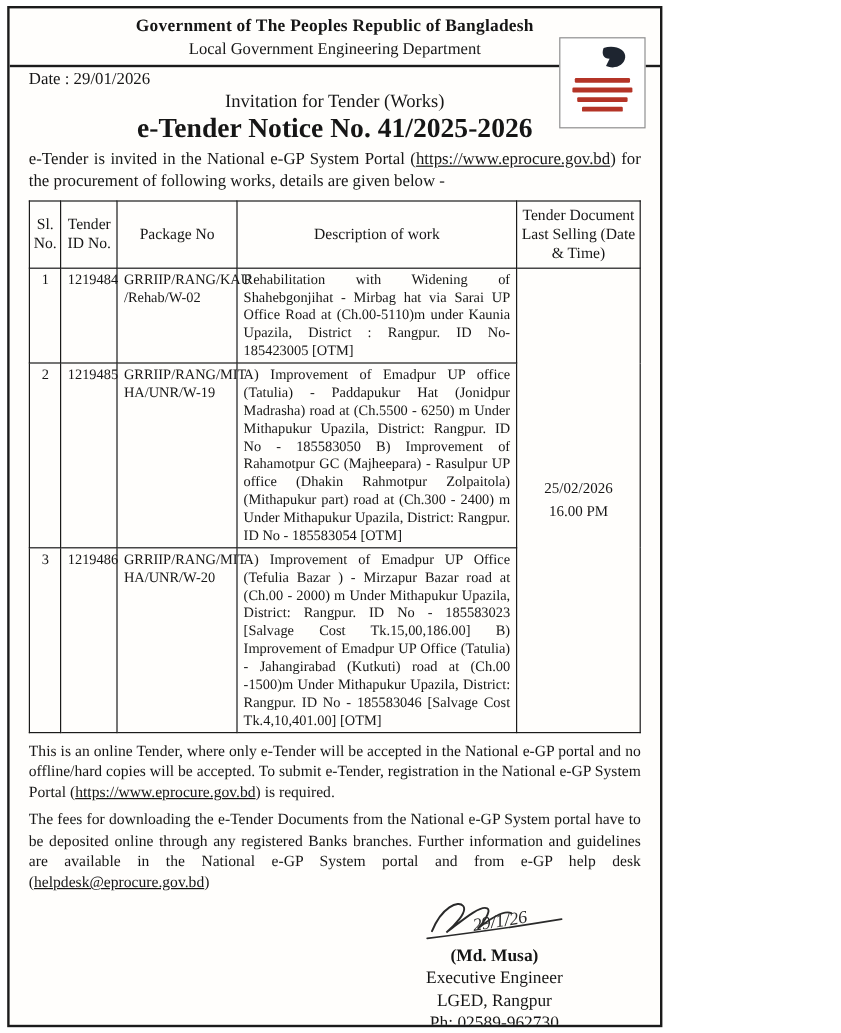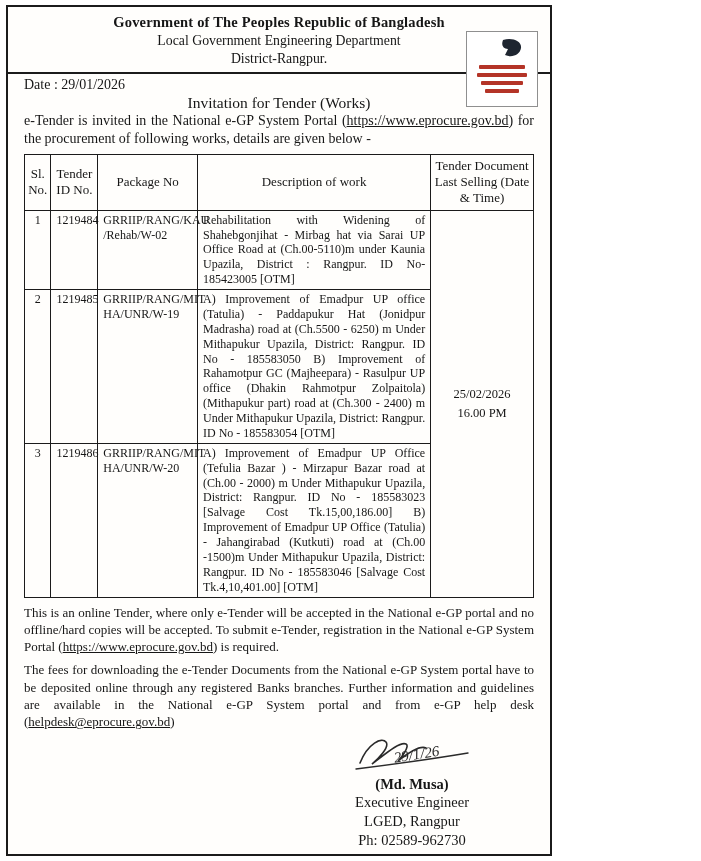--- a/index.html
+++ b/index.html
@@ -50,37 +50,37 @@
 </style>
 </head>
 <body>
 
 <div class="page">
   <div class="frame">
 
     <header>
       <div class="gov">Government of The Peoples Republic of Bangladesh</div>
       <div class="sub">Local Government Engineering Department</div>
-      <div class="sub">District-Rangpur.</div>
       <div class="logo">
         <svg width="60" height="64" viewBox="0 0 60 64">
           <path d="M31 3 C40 0 50 4 49 11 C48 18 40 21 33 18 L36 12 C31 12 29 8 31 3 Z" fill="#1e2530"></path>
           <rect x="7" y="28" width="46" height="4" rx="1" fill="#b43427"></rect>
           <rect x="5" y="36" width="50" height="4" rx="1" fill="#b43427"></rect>
           <rect x="9" y="44" width="42" height="4" rx="1" fill="#b43427"></rect>
           <rect x="13" y="52" width="34" height="4" rx="1" fill="#b43427"></rect>
         </svg>
       </div>
     </header>
 
     <div class="memo-row">
       <span>Date : 29/01/2026</span>
     </div>
 
     <div class="subtitle">Invitation for Tender (Works)</div>
+    <div class="title">e-Tender Notice No. 41/2025-2026</div>
 
     <p class="intro"><span>e-Tender is invited in the National e-GP System Portal (</span><a class="doc-link">https://www.eprocure.gov.bd</a><span>) for the procurement of following works, details are given below -</span></p>
 
     <table>
       <colgroup>
         <col style="width:5.2%">
           <col style="width:9.2%">
           <col style="width:19.6%">
         <col style="width:45.8%">
           <col style="width:20.2%">

